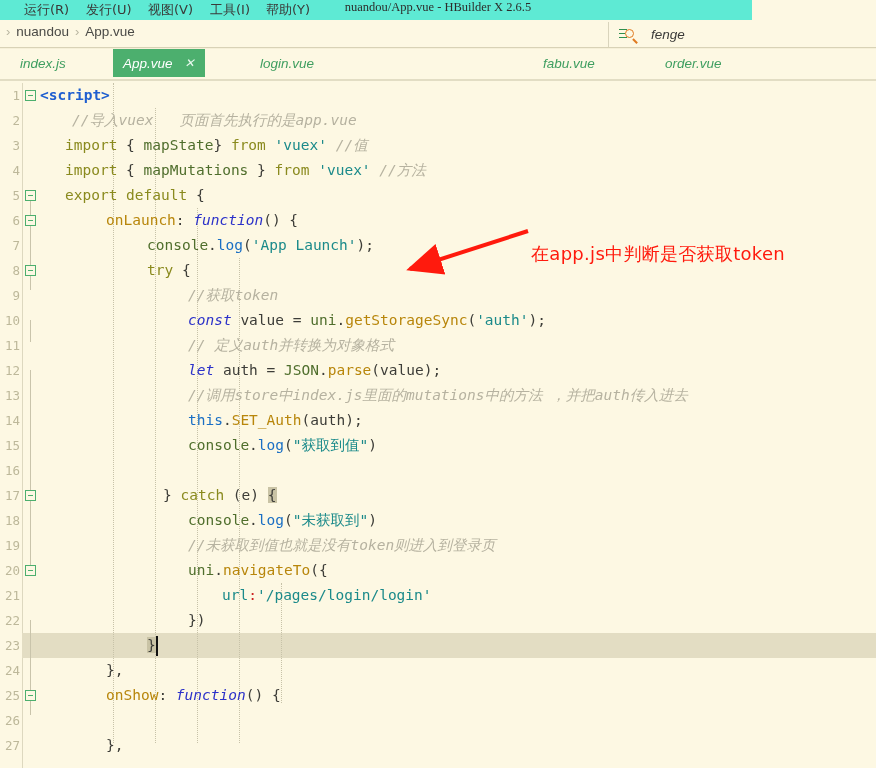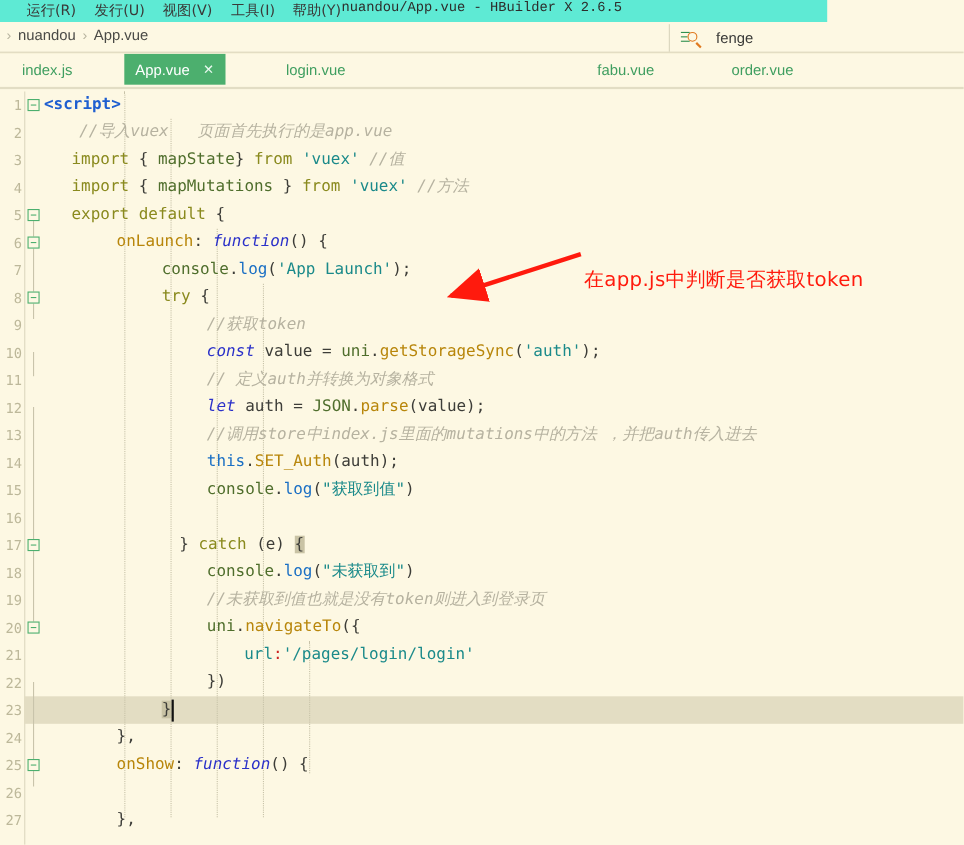--- a/index.html
+++ b/index.html
@@ -20,21 +20,21 @@
     position: absolute; top: 1px;
     font-size: 13px; color: #3a3a38;
     white-space: nowrap;
     font-family: "DejaVu Sans", sans-serif;
   }
   #window-title {
     position: absolute; top: 0px; left: 0; width: 876px;
     text-align: center;
     font-size: 12.5px; color: #2d2d2b;
     white-space: nowrap;
-    font-family: Liberation Mono, monospace;
+    font-family: Liberation Serif, serif;
   }
 
   
   #breadcrumb-row {
     position: absolute; left: 0; top: 20px; width: 876px; height: 28px;
     background: #FDF8E3;
   }
   #breadcrumb {
     position: absolute; left: 6px; top: 4px;
     display: flex; align-items: center; gap: 6px;
@@ -43,20 +43,21 @@
   }
   #breadcrumb .chev { color: #b9b5a0; font-size: 13px; }
   #breadcrumb .crumb { color: #4a4a46; }
 
   #search-box {
     position: absolute; left: 608px; top: 2px;
     width: 262px; height: 25px;
     display: flex; align-items: center; gap: 6px;
     border-left: 1px solid #d9d4bc;
     padding-left: 10px;
+    font-style: italic;
   }
   #search-box .mag { width: 18px; height: 18px; position: relative; display:inline-block; }
   #search-box .mag .bars { position:absolute; left:0; top:3px; }
   #search-box .mag .bar { display:block; height:1.5px; background:#2f8f4e; margin-bottom:2.5px; }
   #search-box .mag .b1 { width:8px; } #search-box .mag .b2 { width:6px; } #search-box .mag .b3 { width:8px; }
   #search-box .mag .circ {
     position:absolute; left:6px; top:3px; width:9px; height:9px;
     border: 1.6px solid #e07a20; border-radius: 50%;
   }
   #search-box .mag .hdl {
@@ -80,20 +81,21 @@
     background: #FDF8E3;
   }
   .tab {
     position: absolute; top: 0; height: 28px;
     display: flex; align-items: center;
     font-size: 13.5px;
     color: #3f9e60;
     white-space: nowrap;
     font-family: "Liberation Sans", sans-serif;
     padding: 0 10px;
+    font-style: italic;
   }
   .tab.active {
     background: #4CAF6E;
     color: #ffffff;
   }
   .tab .close {
     margin-left: 12px; font-size: 12px; color: #eafaf0;
   }
   #tabbar-underline {
     position: absolute; left: 0; top: 79px; width: 876px; height: 2px;

